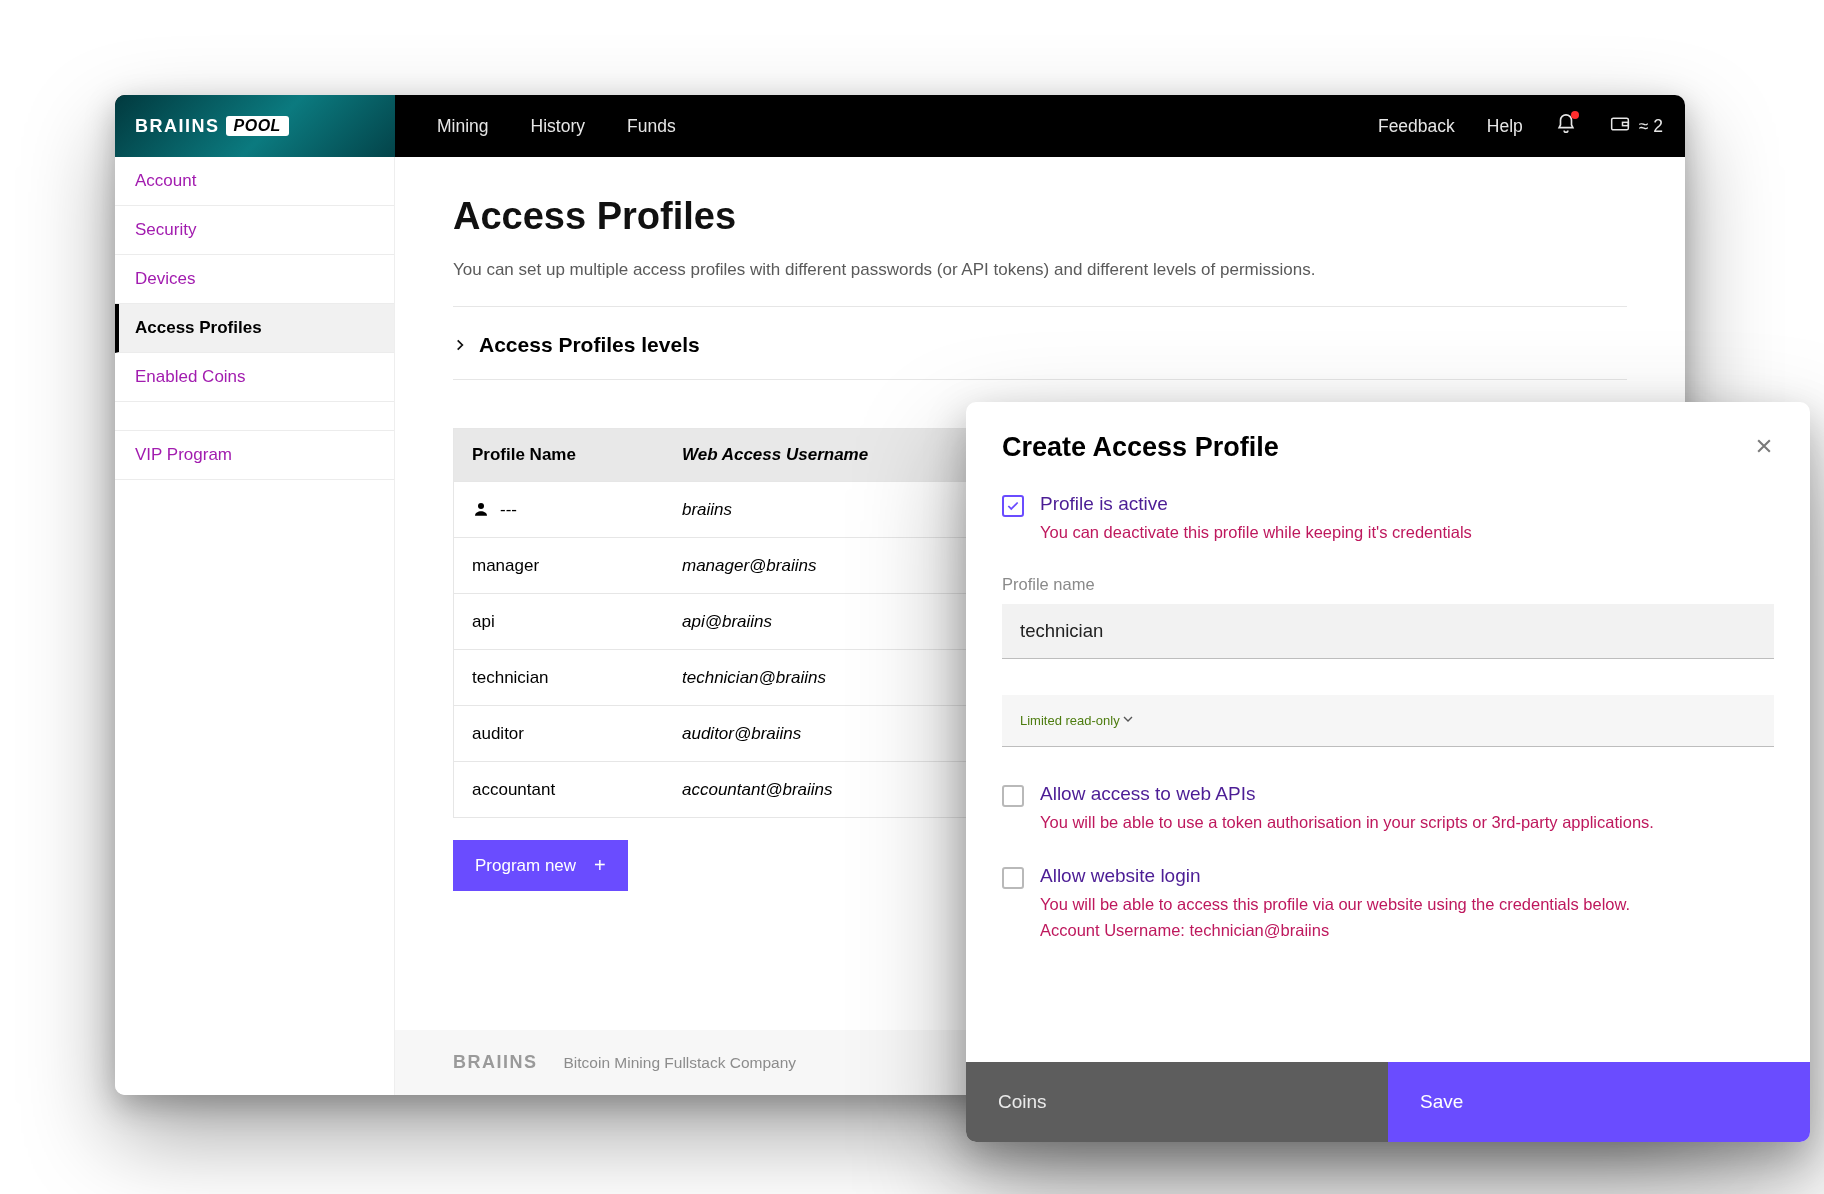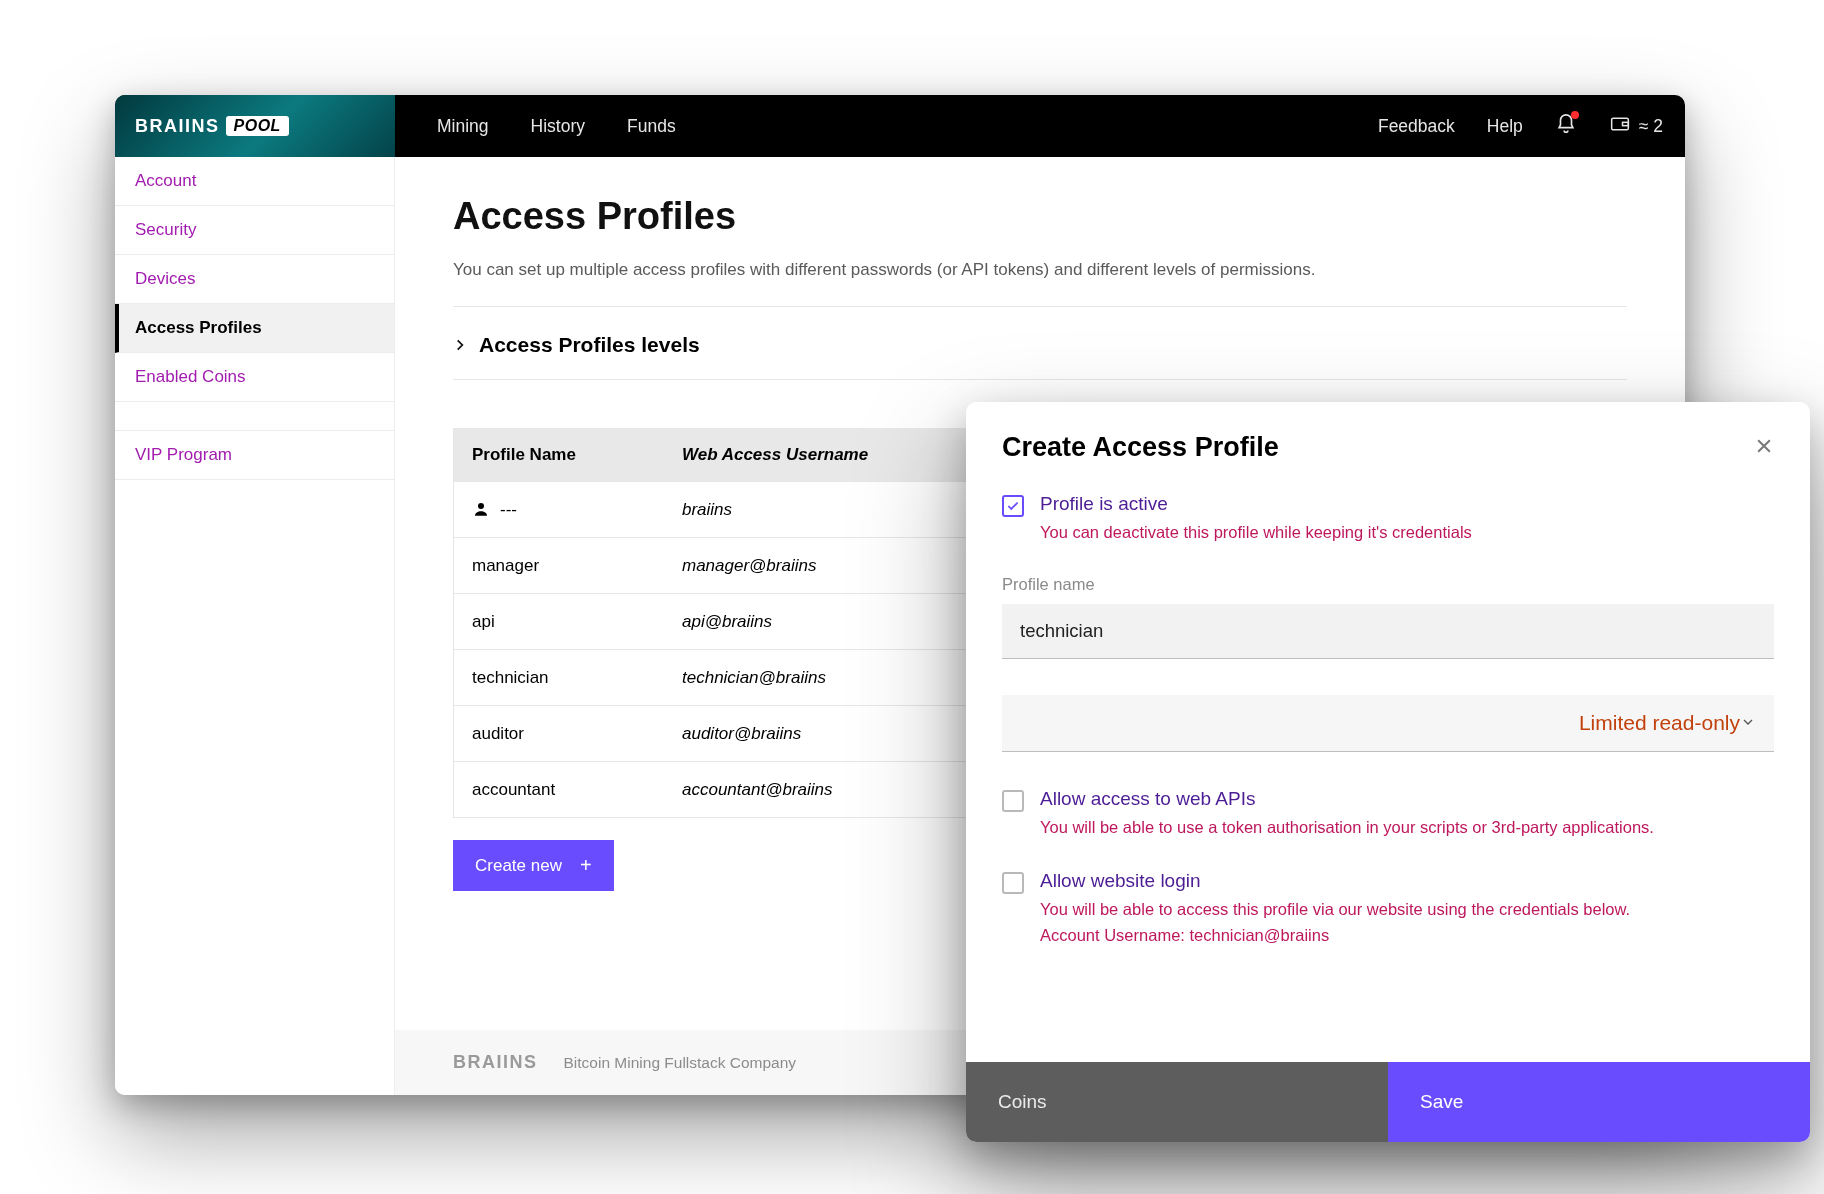--- a/index.html
+++ b/index.html
@@ -147,22 +147,22 @@
   .chk-label { font-size:19px; color:#4c1d95; }
   .chk-help { color:#be185d; font-size:16.5px; margin-top:6px; line-height:1.45; }
 
   .field-label { color:#8a8a8a; font-size:16.5px; margin-bottom:10px; display:block; }
   .text-input {
     width:100%; background:#f2f2f2; border:none; border-bottom:1px solid #bdbdbd;
     padding:16px 18px; font-size:18.5px; color:#222; outline:none;
   }
   .select {
     width:100%; background:#f6f6f6; border:none; border-bottom:1px solid #bdbdbd;
-    padding:16px 18px; font-size:21px; color:#c2410c;
-    display:flex; align-items:center; justify-content:flex-end;
+    padding:16px 18px; font-size:13px; color:#4d7c0f;
+    display:flex; align-items:center; justify-content:flex-start;
     cursor:pointer;
   }
   .select svg { width:16px; height:16px; stroke:#555; }
 
   .dlg-actions { display:flex; height:80px; }
   .btn { flex:1; display:flex; align-items:center; padding:0 32px; font-size:19px; cursor:pointer; }
   .btn-cancel { background:#5d5d5d; color:#eaeaea; }
   .btn-save { background:#6a4cff; color:#fff; }
 </style>
 </head>
@@ -280,21 +280,21 @@
                 <div class="td col-name">accountant</div>
                 <div class="td col-user">accountant@braiins</div>
                 <div class="td col-web"><span class="check ok"><svg viewBox="0 0 24 24" fill="none" stroke-width="3">
                       <path d="M4 12l5 5L20 6"></path>
                     </svg></span></div>
               </div>
             </div>
         </div>
 
         <div class="btn-create">
-          <span>Create new</span>
+          <span>Program new</span>
           <span class="plus">+</span>
         </div>
 
         <div class="footer">
           <span class="flogo">BRAIINS</span>
           <span class="ftag">Bitcoin Mining Fullstack Company</span>
         </div>
       </div>
     </div>
   </div>

